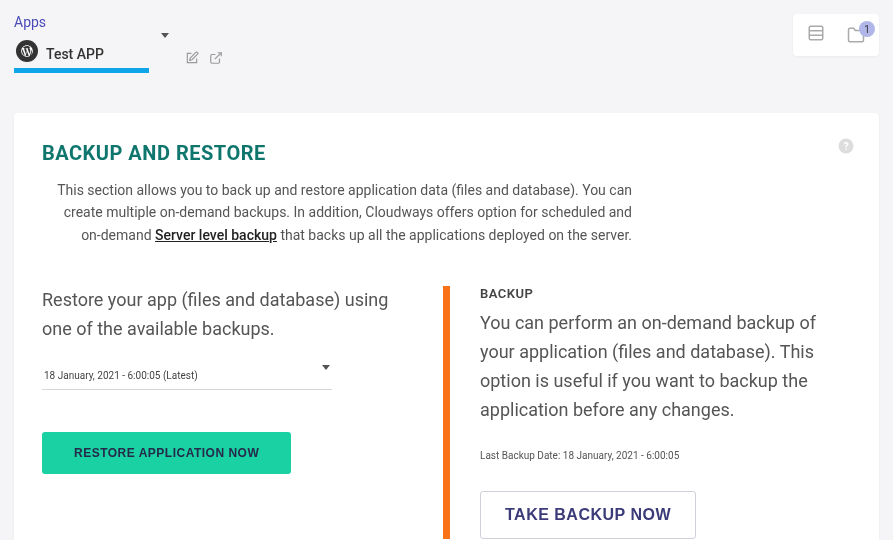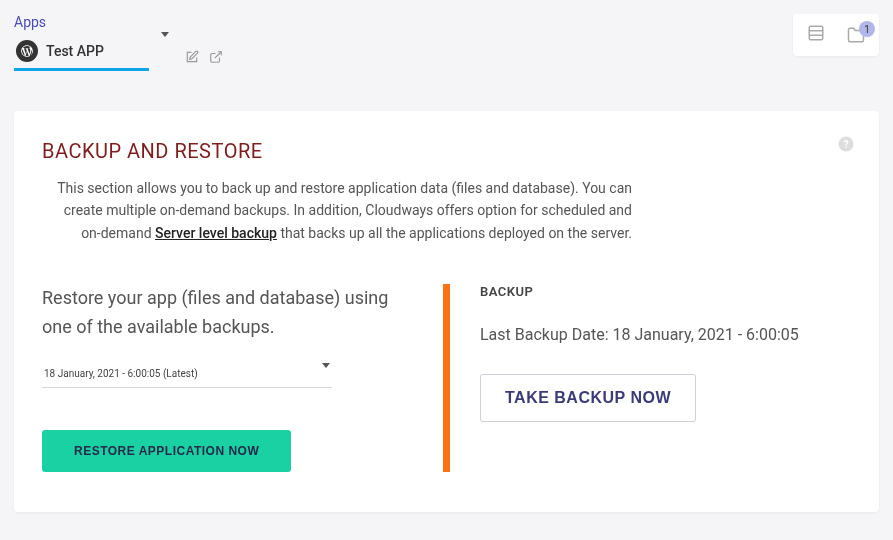--- a/index.html
+++ b/index.html
@@ -17,23 +17,23 @@
       align-items: flex-start;
     }
     .apps-section { flex: 1; }
     .apps-label {
       color: #4a4aba;
       font-size: 14px;
       margin-bottom: 4px;
     }
     .app-selector {
       display: flex;
-      align-items: center;
+      align-items: flex-end;
       gap: 8px;
-      border-bottom: 3px solid #0ea5e9;
+      border-bottom: 5px solid #0ea5e9;
       padding: 6px 2px;
       width: 135px;
     }
     .wp-icon {
       width: 22px;
       height: 22px;
       background: #333;
       border-radius: 50%;
       display: flex;
       align-items: center;
@@ -87,23 +87,23 @@
     }
     .card {
       background: #fff;
       border-radius: 4px;
       margin-top: 40px;
       padding: 28px 28px 40px 28px;
       position: relative;
       box-shadow: 0 1px 3px rgba(0,0,0,0.05);
     }
     .card-title {
-      color: #7f1d1d;
+      color: #0f766e;
       font-size: 20px;
-      font-weight: 400;
+      font-weight: 700;
       letter-spacing: 0.5px;
       margin-bottom: 14px;
     }
     .card-desc {
       color: #555;
       font-size: 14px;
       line-height: 1.6;
       max-width: 590px;
       text-align: right;
     }
@@ -173,21 +173,21 @@
       border: 1px solid #d0d0d8;
       padding: 14px 24px;
       font-size: 16px;
       font-weight: 600;
       letter-spacing: 0.5px;
       border-radius: 3px;
       cursor: pointer;
     }
     .last-backup {
       color: #555;
-      font-size: 16px;
+      font-size: 10px;
       margin-top: 26px;
       margin-bottom: 30px;
     }
     .caret-down {
       width: 0; height: 0;
       border-left: 4px solid transparent;
       border-right: 4px solid transparent;
       border-top: 5px solid #555;
     }
   </style>
@@ -260,19 +260,20 @@
       <div class="col-desc">Restore your app (files and database) using one of the available backups.</div>
       <div class="select-row">
         <span>18 January, 2021 - 6:00:05 (Latest)</span>
         <span><span class="caret-down"></span></span>
       </div>
       <button class="btn-primary">RESTORE APPLICATION NOW</button>
     </div>
 
     <div class="col">
       <div class="col-title">BACKUP</div>
+      <div class="col-desc">You can perform an on-demand backup of your application (files and database). This option is useful if you want to backup the application before any changes.</div>
       <div class="last-backup">
         <span>Last Backup Date: </span><span>18 January, 2021 - 6:00:05</span>
       </div>
       <button class="btn-secondary">TAKE BACKUP NOW</button>
     </div>
   </div>
 </div>
 
 </body></html>

